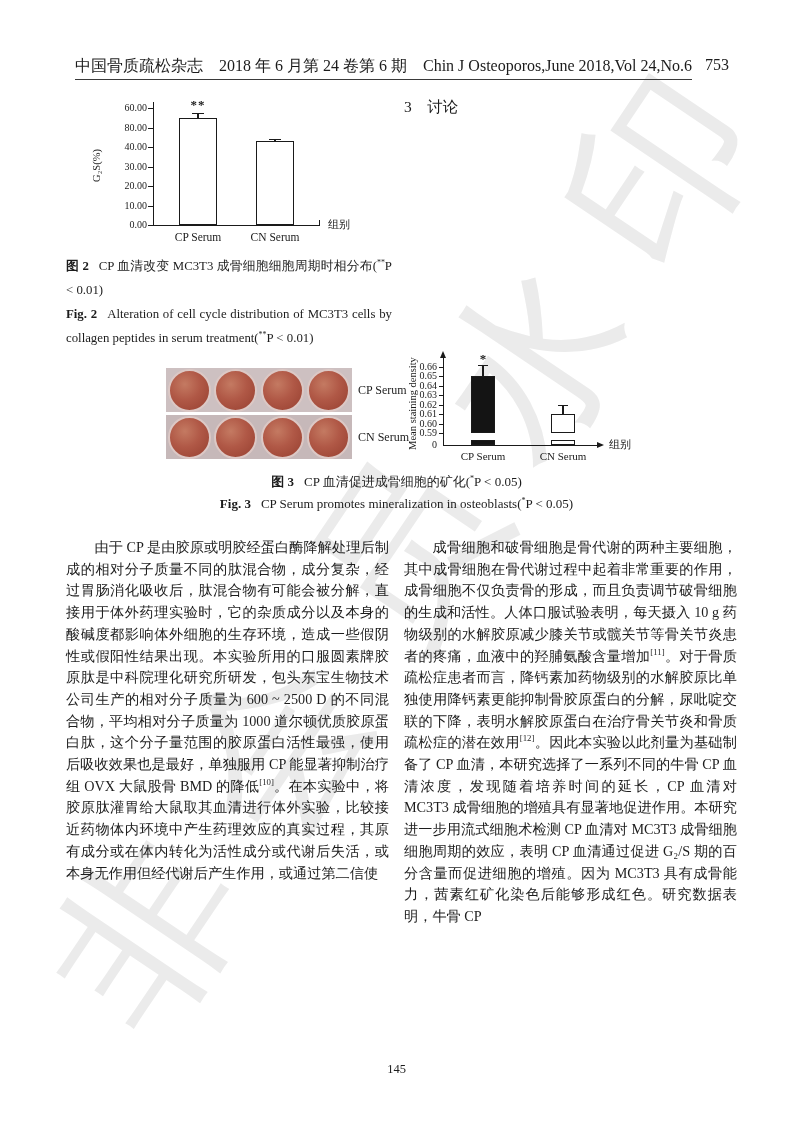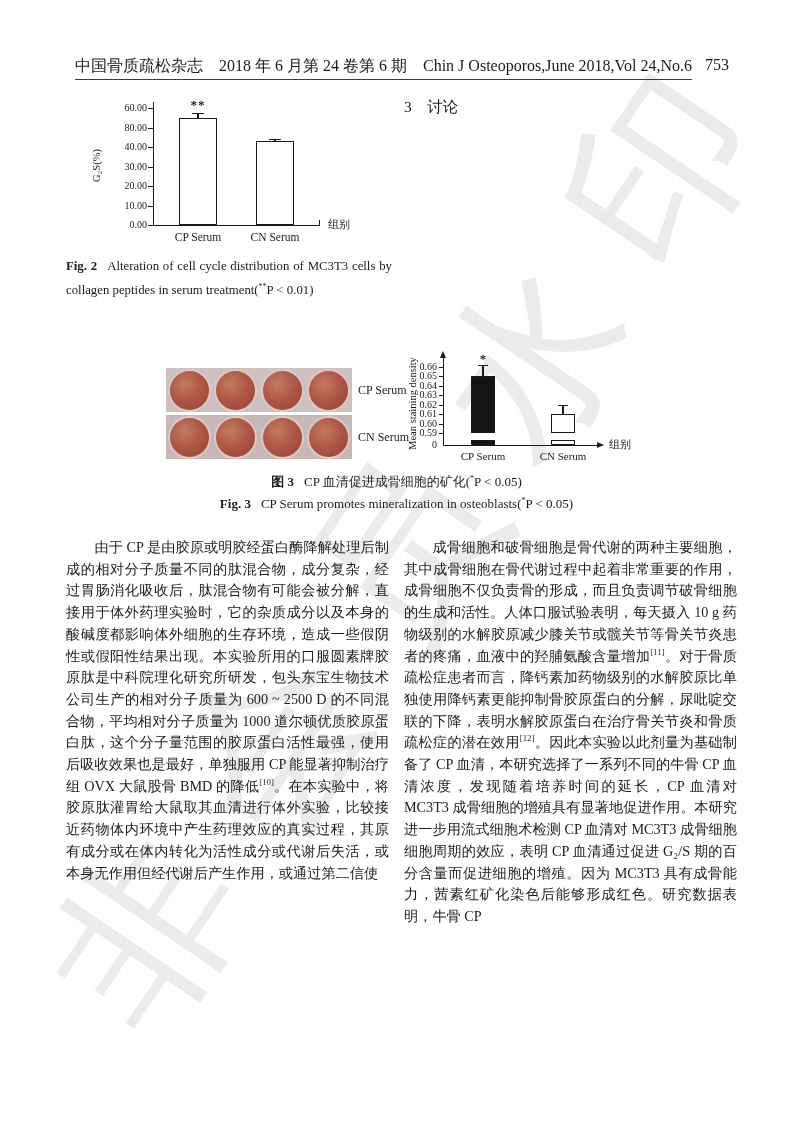--- a/index.html
+++ b/index.html
@@ -78,20 +78,21 @@
       <div class="ctext" style="left: 90px; top: 135px; width: 84px; text-align: center; font-size: 11.5px;">CP Serum</div>
       <div class="abs" style="left: 190px; top: 45.15px; width: 38px; height: 83.85px; background: rgb(255, 255, 255); border: 1.3px solid rgb(26, 26, 26); box-sizing: border-box;"></div>
       <div class="abs ink" style="left: 208.4px; top: 42.81px; width: 1.2px; height: 2.34px;"></div>
       <div class="abs ink" style="left: 203px; top: 42.81px; width: 12px; height: 1.4px;"></div>
       <div class="ctext" style="left: 167px; top: 135px; width: 84px; text-align: center; font-size: 11.5px;">CN Serum</div>
       <div class="ctext" style="left: -30px; top: 64px; width: 120px; text-align: center; font-size: 10.5px; transform: rotate(-90deg);">G₂S(%)</div>
       <div class="ctext" style="left: 262px; top: 121px; width: 32px; font-size: 11px;">组别</div>
     </div>
 
   <div class="fig2-caption">
+    <p class="cap"><b>图 2</b><span>CP 血清改变 MC3T3 成骨细胞细胞周期时相分布(<sup>**</sup>P &lt; 0.01)</span></p>
     <p class="cap"><b>Fig. 2</b><span>Alteration of cell cycle distribution of MC3T3 cells by collagen peptides in serum treatment(<sup>**</sup>P &lt; 0.01)</span></p>
   </div>
 
   <h3 class="sec">3　讨论</h3>
 
   <div class="fig3">
     <div id="wells">
         <div class="wellrow" style="top: 16px; background: rgb(205, 192, 193);">
           <div class="well" style="position: relative; background: radial-gradient(circle at 38% 34%, rgb(196, 122, 98) 0%, rgb(176, 88, 70) 45%, rgb(157, 70, 54) 85%); border: 2px solid rgb(220, 200, 197);"></div>
           <div class="well" style="position: relative; background: radial-gradient(circle at 38% 34%, rgb(196, 122, 98) 0%, rgb(176, 88, 70) 45%, rgb(157, 70, 54) 85%); border: 2px solid rgb(220, 200, 197);"></div>
@@ -151,13 +152,14 @@
   </div>
 
   <div class="col left">
     <p class="para indent">由于 CP 是由胶原或明胶经蛋白酶降解处理后制成的相对分子质量不同的肽混合物，成分复杂，经过胃肠消化吸收后，肽混合物有可能会被分解，直接用于体外药理实验时，它的杂质成分以及本身的酸碱度都影响体外细胞的生存环境，造成一些假阴性或假阳性结果出现。本实验所用的口服圆素牌胶原肽是中科院理化研究所研发，包头东宝生物技术公司生产的相对分子质量为 600 ~ 2500 D 的不同混合物，平均相对分子质量为 1000 道尔顿优质胶原蛋白肽，这个分子量范围的胶原蛋白活性最强，使用后吸收效果也是最好，单独服用 CP 能显著抑制治疗组 OVX 大鼠股骨 BMD 的降低<sup>[10]</sup>。在本实验中，将胶原肽灌胃给大鼠取其血清进行体外实验，比较接近药物体内环境中产生药理效应的真实过程，其原有成分或在体内转化为活性成分或代谢后失活，或本身无作用但经代谢后产生作用，或通过第二信使</p>
   </div>
 
   <div class="col right">
     <p class="para indent">成骨细胞和破骨细胞是骨代谢的两种主要细胞，其中成骨细胞在骨代谢过程中起着非常重要的作用，成骨细胞不仅负责骨的形成，而且负责调节破骨细胞的生成和活性。人体口服试验表明，每天摄入 10 g 药物级别的水解胶原减少膝关节或髋关节等骨关节炎患者的疼痛，血液中的羟脯氨酸含量增加<sup>[11]</sup>。对于骨质疏松症患者而言，降钙素加药物级别的水解胶原比单独使用降钙素更能抑制骨胶原蛋白的分解，尿吡啶交联的下降，表明水解胶原蛋白在治疗骨关节炎和骨质疏松症的潜在效用<sup>[12]</sup>。因此本实验以此剂量为基础制备了 CP 血清，本研究选择了一系列不同的牛骨 CP 血清浓度，发现随着培养时间的延长，CP 血清对 MC3T3 成骨细胞的增殖具有显著地促进作用。本研究进一步用流式细胞术检测 CP 血清对 MC3T3 成骨细胞细胞周期的效应，表明 CP 血清通过促进 G₂/S 期的百分含量而促进细胞的增殖。因为 MC3T3 具有成骨能力，茜素红矿化染色后能够形成红色。研究数据表明，牛骨 CP</p>
   </div>
 
+  <div class="footer">145</div>
 </div>
 
 </body></html>

